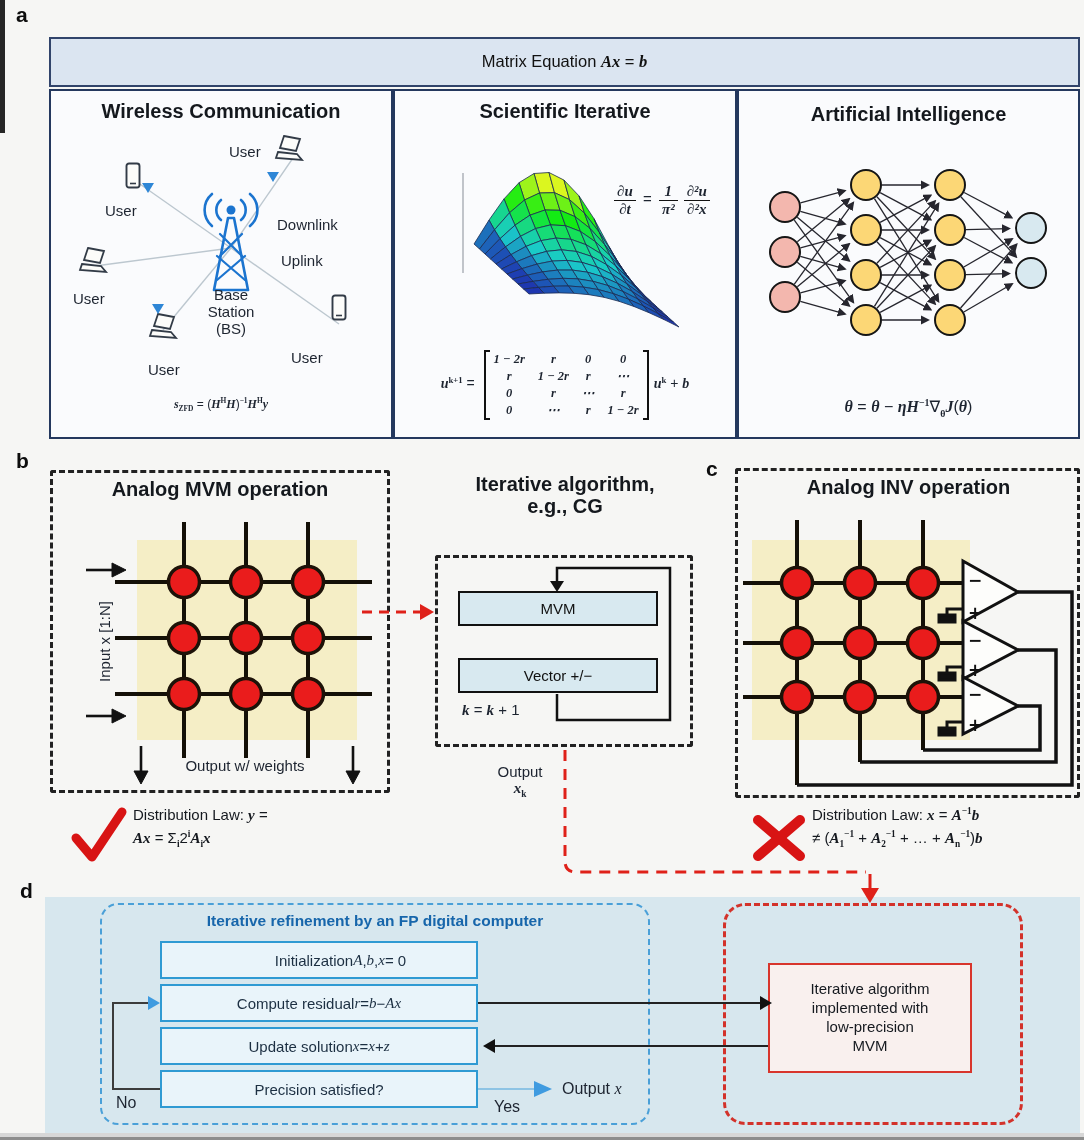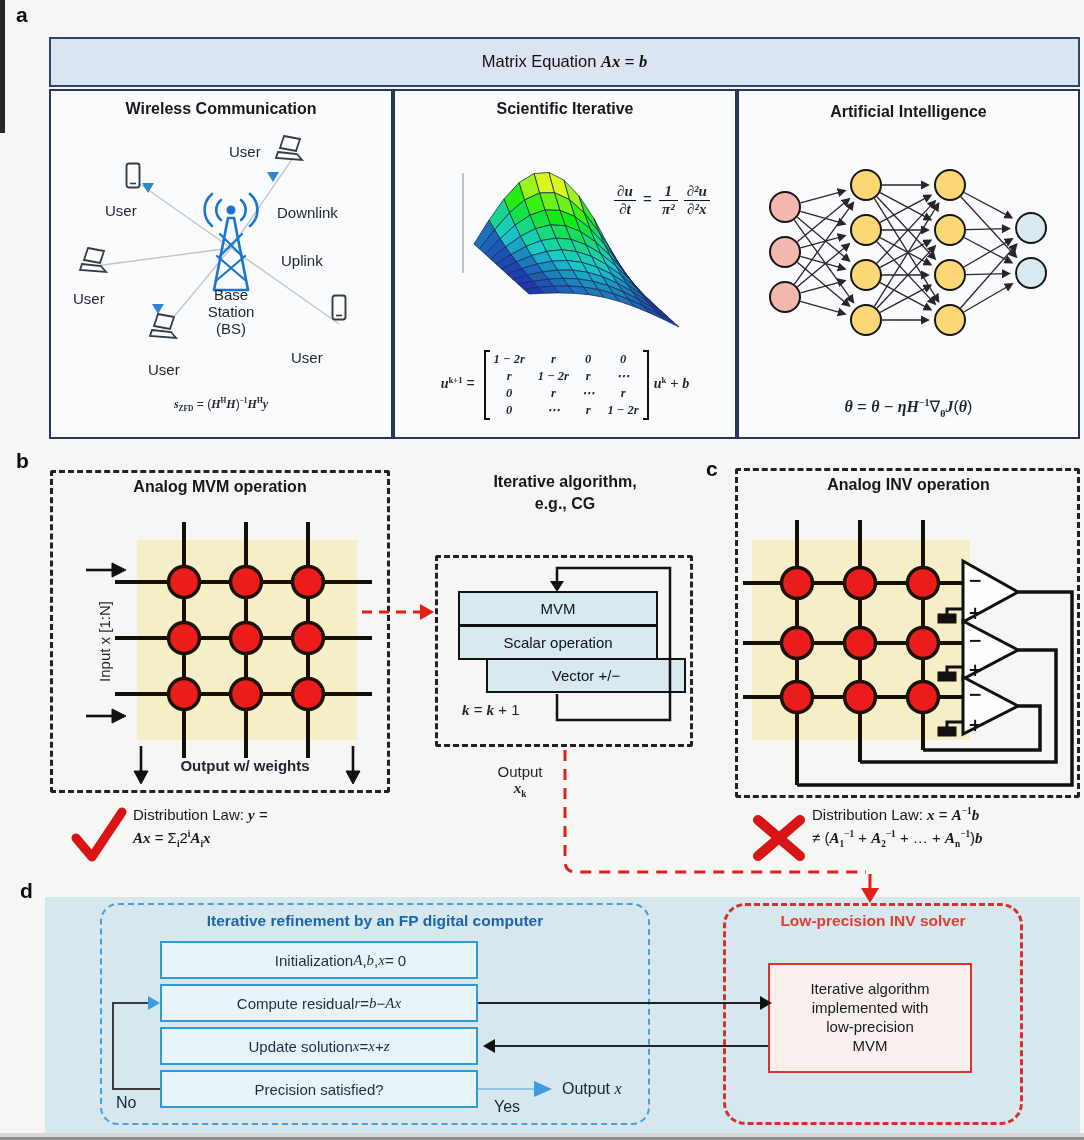--- a/index.html
+++ b/index.html
@@ -4,21 +4,21 @@
 <style>
   html,body{margin:0;padding:0;}
   body{font-family:"Liberation Sans",sans-serif;color:#111;background:#e9e9e7;}
   #canvas{position:relative;width:1084px;height:1140px;background:#f6f6f4;overflow:hidden;}
   .abs{position:absolute;}
   .plabel{position:absolute;font-weight:700;font-size:21px;color:#0d0d0d;}
   .panel{position:absolute;background:var(--panel-bg,#fafbfd);border:2px solid var(--navy,#24385e);box-sizing:border-box;}
   #hdr{position:absolute;left:49px;top:37px;width:1031px;height:50px;background:var(--header-fill,#dbe5f1);
        border:2px solid #31446b;box-sizing:border-box;display:flex;align-items:center;justify-content:center;
        font-size:16.5px;}
-  .ptitle{position:absolute;text-align:center;font-size:16px;font-weight:600;color:#14181d;}
+  .ptitle{position:absolute;text-align:center;font-size:20px;font-weight:600;color:#14181d;}
   .txt{position:absolute;font-size:15px;color:#1d2430;}
   .ctr{text-align:center;}
   .formula{font-family:"Liberation Serif",serif;}
   .f-r{font-family:"Liberation Sans",sans-serif;font-style:normal;}
   .f-i{font-family:"Liberation Sans",sans-serif;font-style:italic;}
   .f-v{font-family:"Liberation Serif",serif;font-style:italic;}
   .f-bi{font-family:"Liberation Serif",serif;font-style:italic;font-weight:700;}
   .fsub,.fsup{font-family:"Liberation Serif",serif;font-weight:700;font-size:0.62em;}
   .frac{display:inline-flex;flex-direction:column;vertical-align:middle;text-align:center;
         font-family:"Liberation Serif",serif;font-style:italic;font-weight:700;margin:0 3px;line-height:1.15;}
@@ -99,21 +99,21 @@
     <use href="#laptop" x="100" y="184"></use>
     <use href="#phone" x="282" y="164"></use>
     <g fill="#2e86d6">
       <polygon points="218,42 230,42 224,52"></polygon>
       <polygon points="93,53 105,53 99,63"></polygon>
       <polygon points="103,174 115,174 109,184"></polygon>
     </g>
   </svg>
   <div class="txt" style="left:229px;top:143px;">User</div>
   <div class="txt" style="left:105px;top:202px;">User</div>
-  <div class="txt" style="left:277px;top:204px;">Downlink</div>
+  <div class="txt" style="left:277px;top:216px;">Downlink</div>
   <div class="txt" style="left:281px;top:252px;">Uplink</div>
   <div class="txt" style="left:73px;top:290px;">User</div>
   <div class="txt ctr" style="left:189px;top:286px;width:84px;line-height:17px;">
     <span style="display:block">Base</span>
     <span style="display:block">Station</span>
     <span style="display:block">(BS)</span>
   </div>
   <div class="txt" style="left:148px;top:361px;">User</div>
   <div class="txt" style="left:291px;top:349px;">User</div>
   <div class="txt ctr formula" style="left:49px;top:396px;width:344px;font-size:12px;"><span class="f-bi">s</span><sub class="fsub">ZFD</sub><span class="f-r"> = (</span><span class="f-bi">H</span><sup class="fsup">H</sup><span class="f-bi">H</span><span class="f-r">)</span><sup class="fsup">−1</sup><span class="f-bi">H</span><sup class="fsup">H</sup><span class="f-bi">y</span></div>
@@ -349,30 +349,29 @@
         <polygon points="52,194 52,208 66,201"></polygon>
     </g>
     <g fill="#111" stroke="#111">
       <line x1="81" y1="231" x2="81" y2="256" stroke-width="2.6"></line>
         <polygon points="74,256 88,256 81,269"></polygon>
       <line x1="293" y1="231" x2="293" y2="256" stroke-width="2.6"></line>
         <polygon points="286,256 300,256 293,269"></polygon>
     </g>
   </svg>
   <div class="txt ctr rot" style="left:24px;top:633px;width:160px;">Input x [1:N]</div>
-  <div class="txt ctr" style="left:150px;top:757px;width:190px;font-weight:bold;">Output w/ weights</div>
+  <div class="txt ctr" style="left:150px;top:757px;width:190px;">Output w/ weights</div>
   <div class="lawline abs" style="left:133px;top:806px;width:250px;"><span class="f-r">Distribution Law: </span><span class="f-bi">y</span><span class="f-r"> =</span></div>
   <div class="lawline abs" style="left:133px;top:829px;width:250px;"><span class="f-bi">Ax</span><span class="f-r"> = Σ</span><sub class="fsub">i</sub><span class="f-r">2</span><sup class="fsup">i</sup><span class="f-bi">A</span><sub class="fsub">i</sub><span class="f-bi">x</span></div>
 
   <div class="ptitle" style="left:455px;top:473px;width:220px;">Iterative algorithm,</div>
   <div class="ptitle" style="left:455px;top:495px;width:220px;">e.g., CG</div>
   <div class="dashbox" style="left:435px;top:555px;width:258px;height:192px;"></div>
   <div class="algo-step" style="top:591px;">MVM</div>
-  <div class="algo-step" style="top:625px;">Scalar operation</div>
-  <div class="algo-step" style="top:658px;margin-left:28px;">Vector +/−</div>
+  <div class="algo-step" style="top:658px;">Vector +/−</div>
   <div class="txt formula" style="left:462px;top:701px;width:110px;font-size:15px;"><span class="f-bi">k</span><span class="f-r"> = </span><span class="f-bi">k</span><span class="f-r"> + 1</span></div>
   <div class="txt ctr" style="left:478px;top:763px;width:84px;">
     <span style="display:block">Output</span>
     <span style="display:block" class="formula"><span class="f-bi">x</span><sub class="fsub">k</sub></span>
   </div>
 
   <div class="dashbox" style="left:735px;top:468px;width:345px;height:330px;"></div>
   <div class="ptitle" style="left:737px;top:476px;width:343px;">Analog INV operation</div>
 
   <svg style="left:735px;top:510px;" width="345" height="285">
@@ -455,21 +454,20 @@
       <span class="f-v">z</span>
     </div>
   <div class="flow-step formula" style="top:1070px;">
       <span class="f-r">Precision satisfied?</span>
     </div>
   <div class="txt" style="left:116px;top:1094px;font-size:16px;">No</div>
   <div class="txt" style="left:494px;top:1098px;font-size:16px;">Yes</div>
   <div class="txt formula" style="left:562px;top:1080px;width:120px;font-size:16px;"><span class="f-r">Output </span><span class="f-v">x</span></div>
 
   <div class="abs" style="left:723px;top:903px;width:300px;height:222px;border:3px dashed var(--dashed-red,#d3322a);border-radius:22px;box-sizing:border-box;"></div>
-  <div class="abs ctr" style="left:723px;top:912px;width:300px;font-size:15.5px;font-weight:600;color:var(--red-title,#e23c30);">Low-precision INV solver</div>
   <div class="abs ctr" style="left:768px;top:963px;width:204px;height:110px;border:2.5px solid var(--solver-border,#d8352c);background:var(--solver-fill,#f9f0ee);box-sizing:border-box;padding-top:14px;font-size:15px;line-height:19px;color:#15191f;">
     <span style="display:block">Iterative algorithm</span>
     <span style="display:block">implemented with</span>
     <span style="display:block">low-precision</span>
     <span style="display:block">MVM</span>
   </div>
 
   <svg style="left:0;top:0;pointer-events:none;" width="1084" height="1140">
 
     <g>

